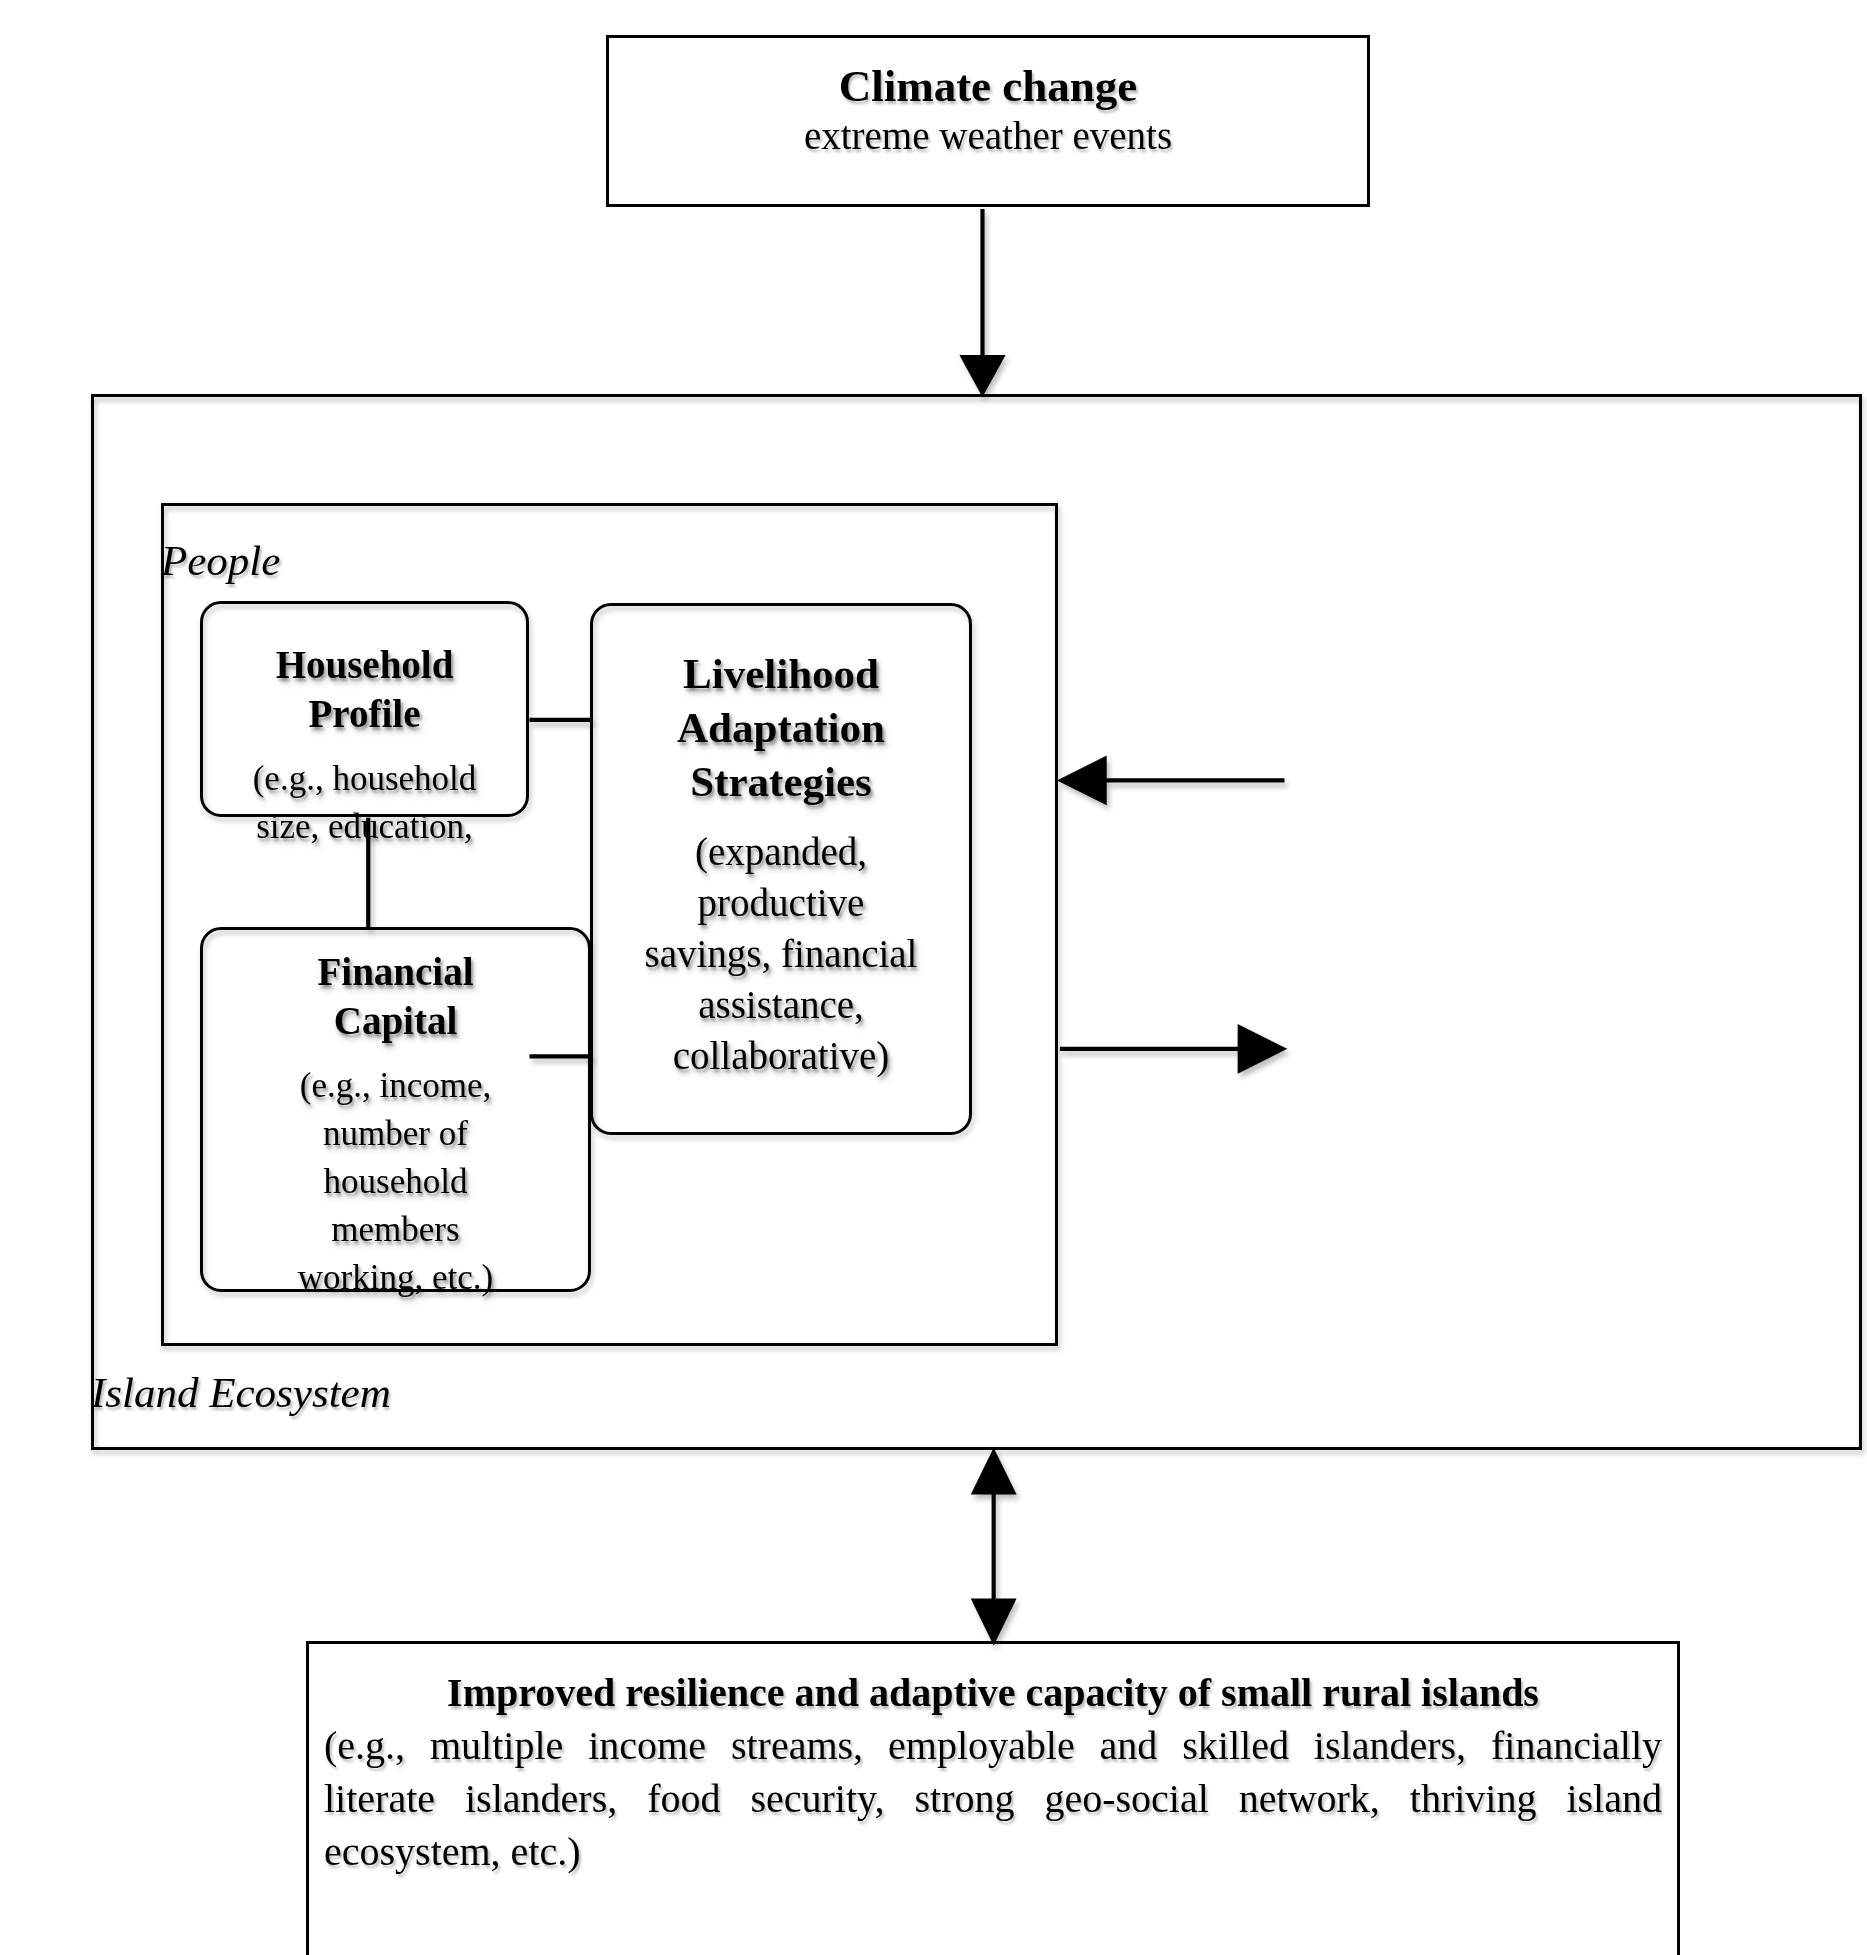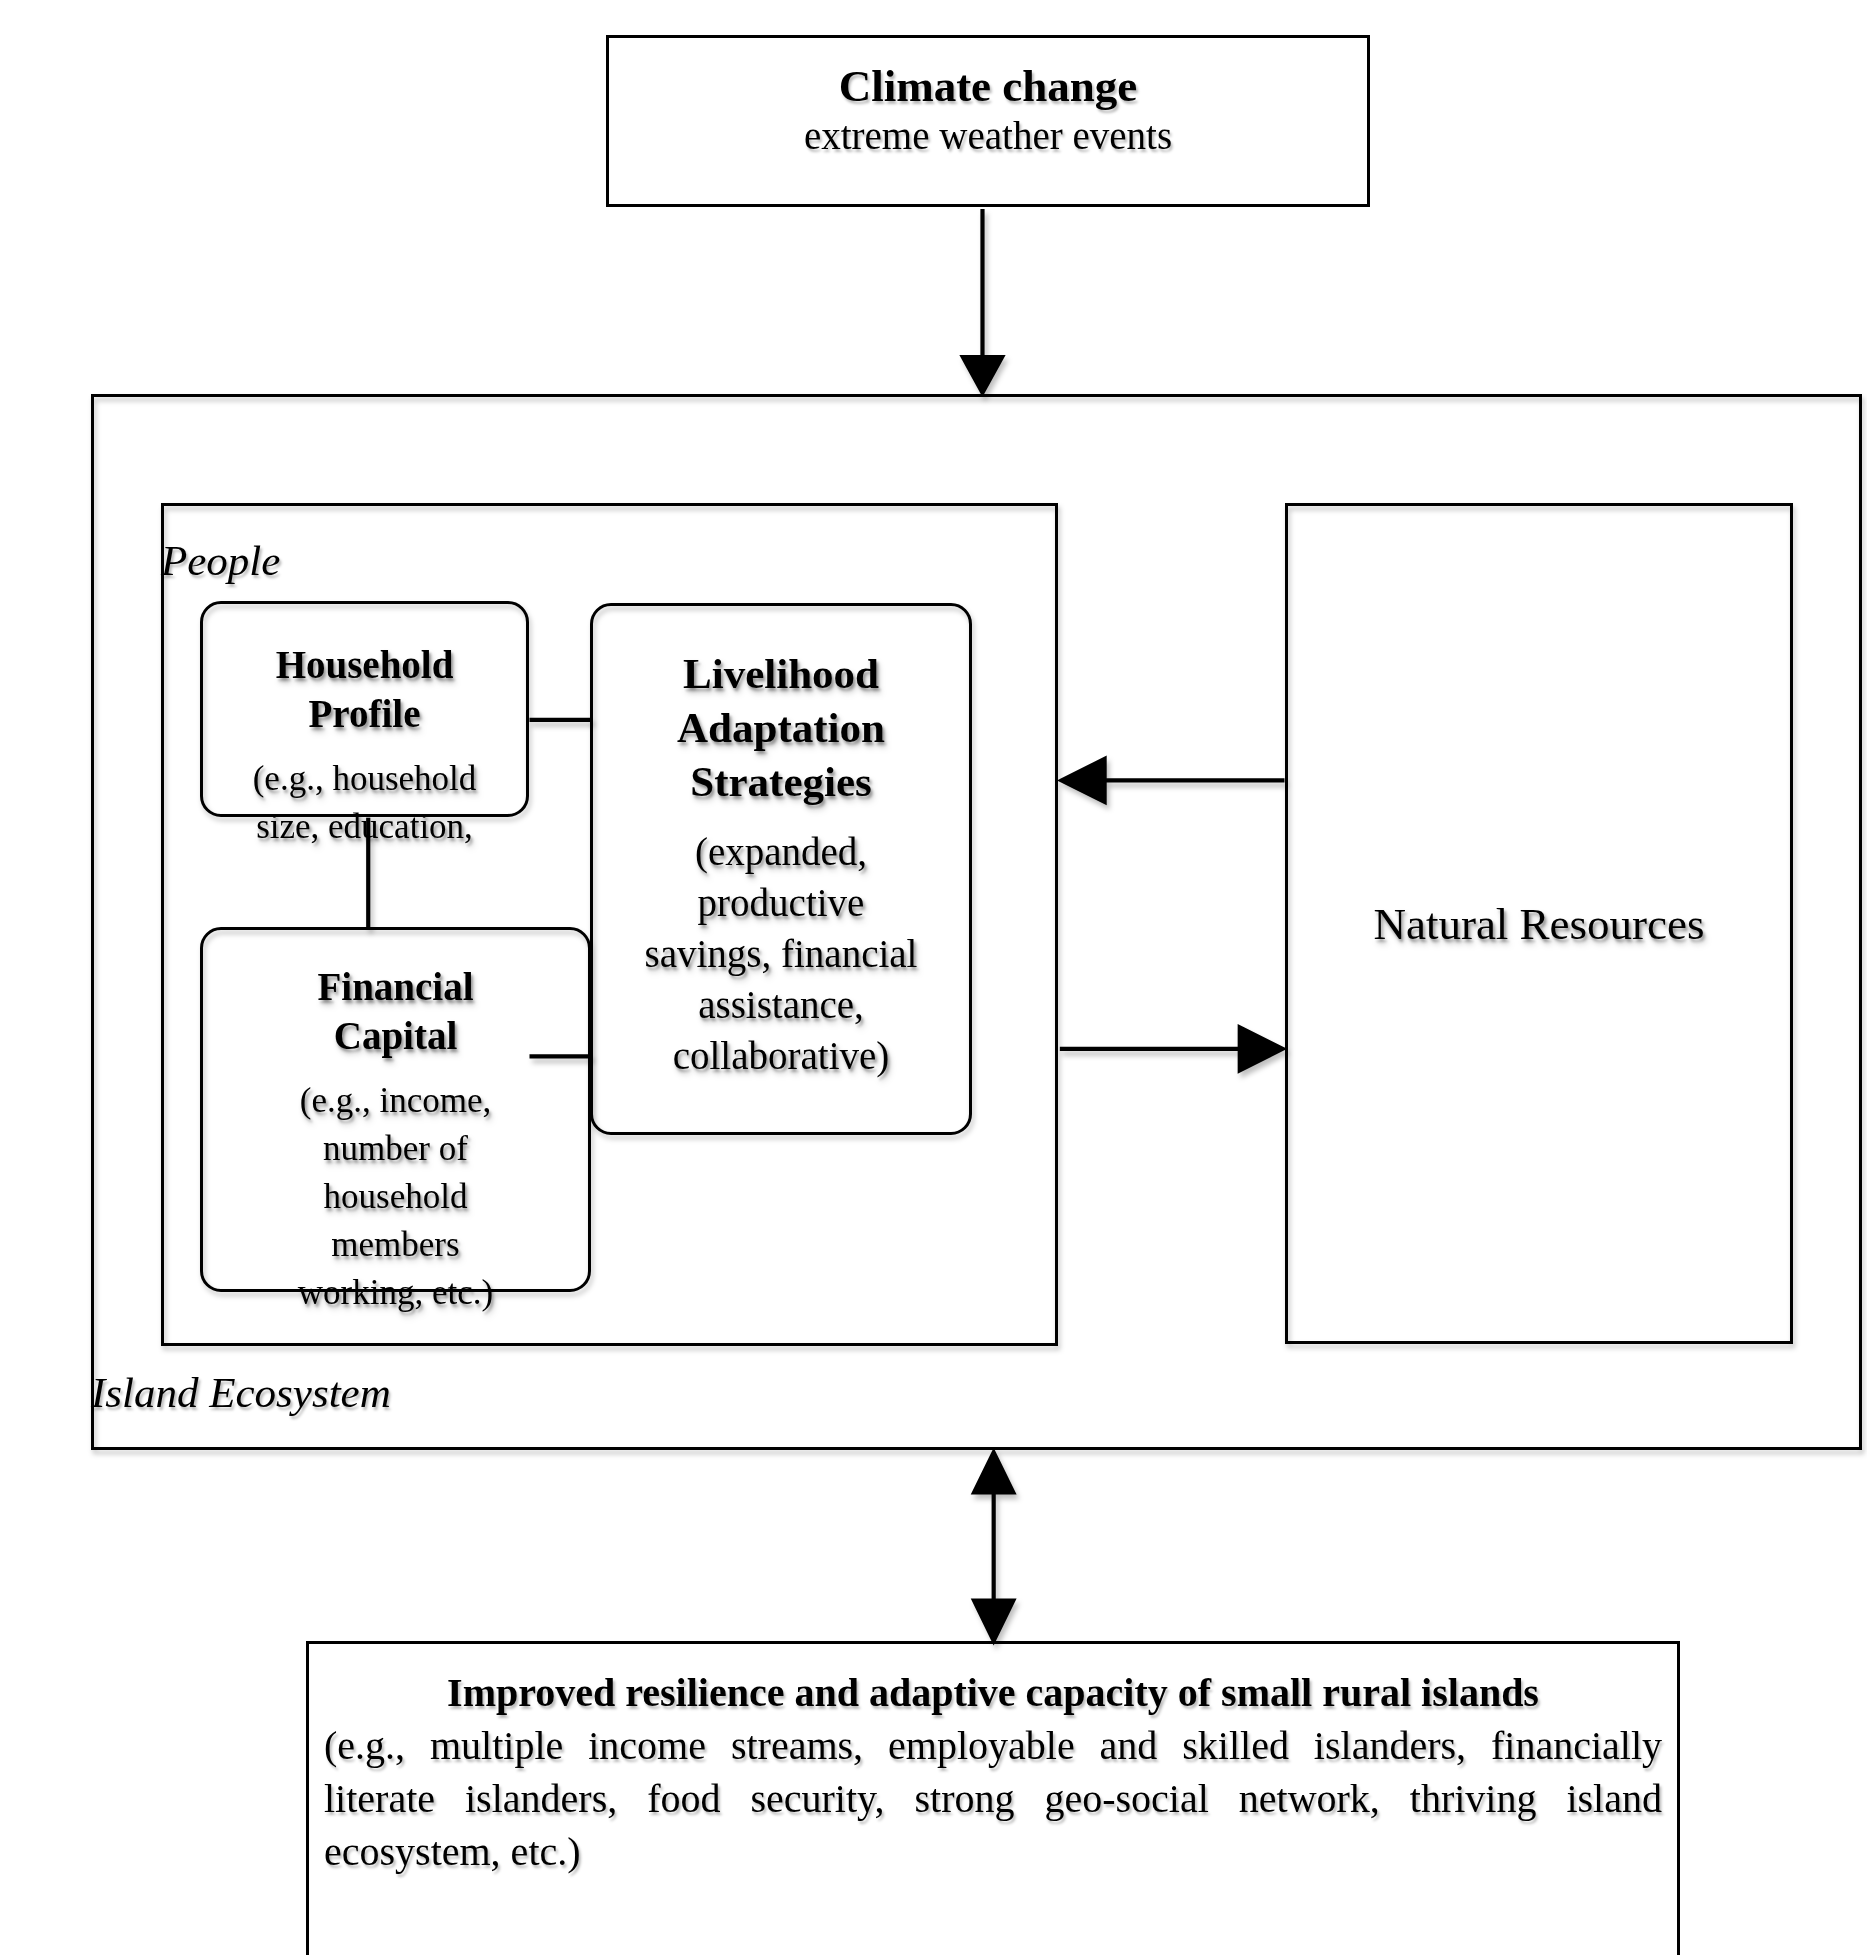--- a/index.html
+++ b/index.html
@@ -19,21 +19,21 @@
   
   .outer-box{left:49px;top:394px;width:1771px;height:1056px;}
   .island-label{left:49px;top:1367px;width:1771px;font-size:43px;line-height:52px;}
 
   
   .people-box{left:119px;top:503px;width:897px;height:843px;}
   .people-label{left:119px;top:535px;width:897px;font-size:43px;line-height:52px;}
 
   .concept{text-align:center;white-space:pre-line;border-radius:21px;}
   .hp-box{left:158px;top:601px;width:329px;height:216px;padding-top:18.6px;}
-  .fc-box{left:158px;top:927px;width:391px;height:365px;padding-top:15px;}
+  .fc-box{left:158px;top:927px;width:391px;height:365px;}
   .small-title{font-weight:bold;font-size:39px;line-height:49px;white-space:pre-line;}
   .small-detail{font-size:35px;line-height:48px;white-space:pre-line;}
 
   .liv-box{left:548px;top:603px;width:382px;height:532px;padding-top:24px;}
   .liv-title{font-weight:bold;font-size:43px;line-height:54px;white-space:pre-line;}
   .liv-detail{font-size:39px;line-height:51px;white-space:pre-line;}
 
   .nr-box{left:1243px;top:503px;width:508px;height:841px;display:flex;align-items:center;justify-content:center;}
   .nr-label{font-size:45px;text-align:center;}
 
@@ -110,22 +110,19 @@
     <div class="liv-title ts">Livelihood
 Adaptation
 Strategies</div>
     <div class="liv-detail ts">(expanded,
 productive
 savings, financial
 assistance,
 collaborative)</div>
   </div>
 
-  <div class="box nr-box shadowed">
-    <div class="nr-label ts">Natural Resources</div>
-  </div>
 
   <div class="box outcome-box">
     <p class="outcome-text ts"><span class="outcome-title">Improved resilience and adaptive capacity of small rural islands</span><span>(e.g., multiple income streams, employable and skilled islanders, financially literate islanders, food security, strong geo-social network, thriving island ecosystem, etc.)</span></p>
   </div>
 
 </div>
 
 
 </body></html>

